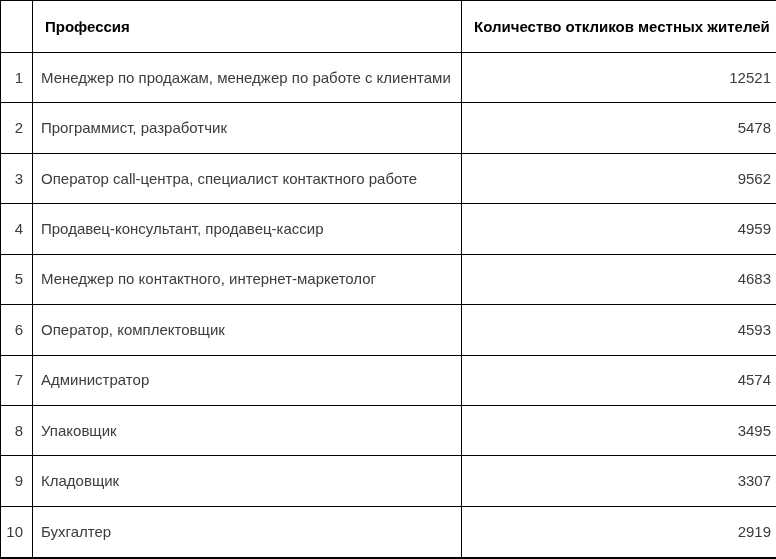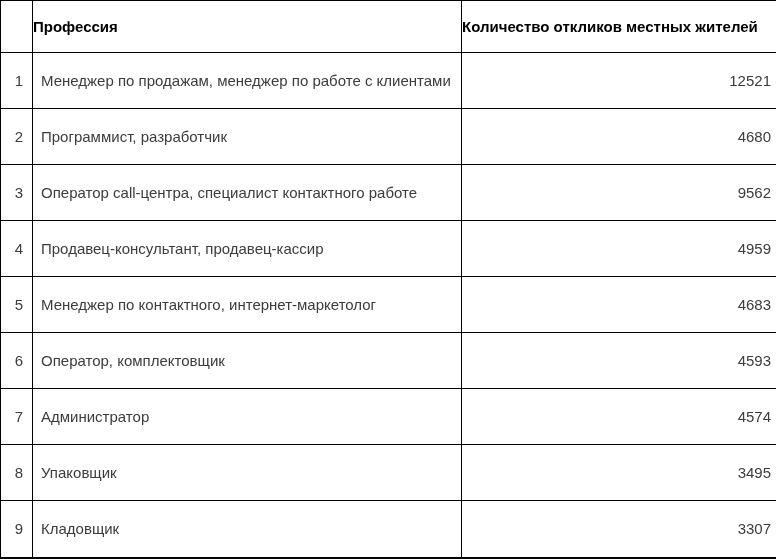--- a/index.html
+++ b/index.html
@@ -37,21 +37,21 @@
     font-size: 15px;
     line-height: 1.2;
     overflow: hidden;
     white-space: nowrap;
   }
   thead tr { height: 52px; }
   th {
     font-weight: bold;
     color: var(--header-text);
     text-align: left;
-    padding: 0 0;
+    padding: 0 12px;
   }
   td { color: var(--body-text); }
   td.num {
     text-align: right;
     padding-right: 9px;
   }
   td.prof {
     text-align: left;
     padding: 0 8px;
     margin-left: 13px;
@@ -80,21 +80,21 @@
     </thead>
     <tbody>
         <tr>
           <td class="num">1</td>
           <td class="prof">Менеджер по продажам, менеджер по работе с клиентами</td>
           <td class="count">12521</td>
         </tr>
         <tr>
           <td class="num">2</td>
           <td class="prof">Программист, разработчик</td>
-          <td class="count">4680</td>
+          <td class="count">5478</td>
         </tr>
         <tr>
           <td class="num">3</td>
           <td class="prof">Оператор call-центра, специалист контактного работе</td>
           <td class="count">9562</td>
         </tr>
         <tr>
           <td class="num">4</td>
           <td class="prof">Продавец-консультант, продавец-кассир</td>
           <td class="count">4959</td>
@@ -117,15 +117,20 @@
         <tr>
           <td class="num">8</td>
           <td class="prof">Упаковщик</td>
           <td class="count">3495</td>
         </tr>
         <tr>
           <td class="num">9</td>
           <td class="prof">Кладовщик</td>
           <td class="count">3307</td>
         </tr>
+        <tr>
+          <td class="num">10</td>
+          <td class="prof">Бухгалтер</td>
+          <td class="count">2919</td>
+        </tr>
       </tbody>
   </table>
 </div>
 
 </body></html>

